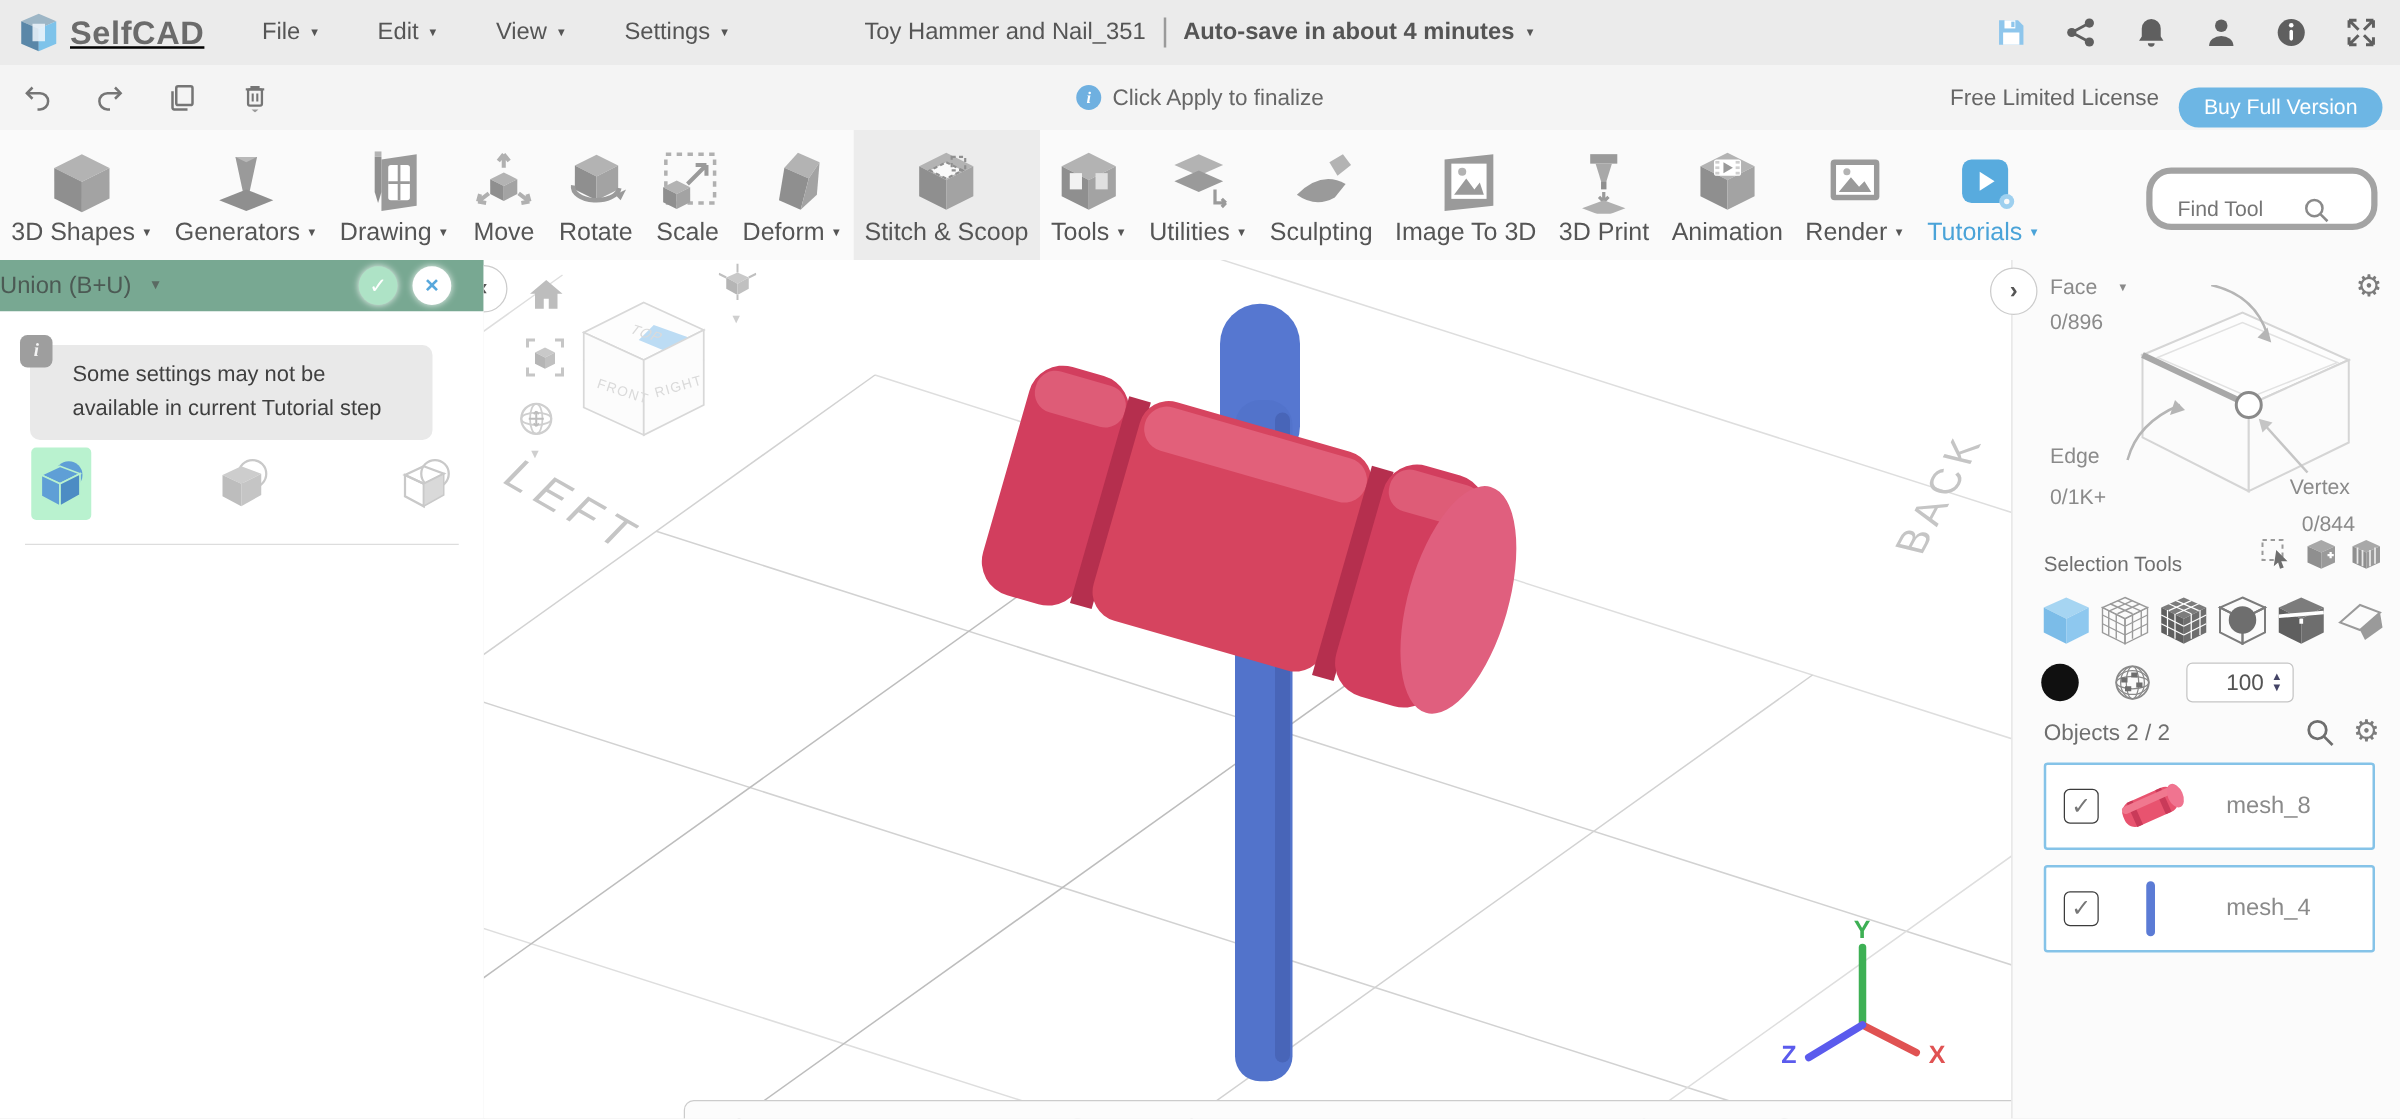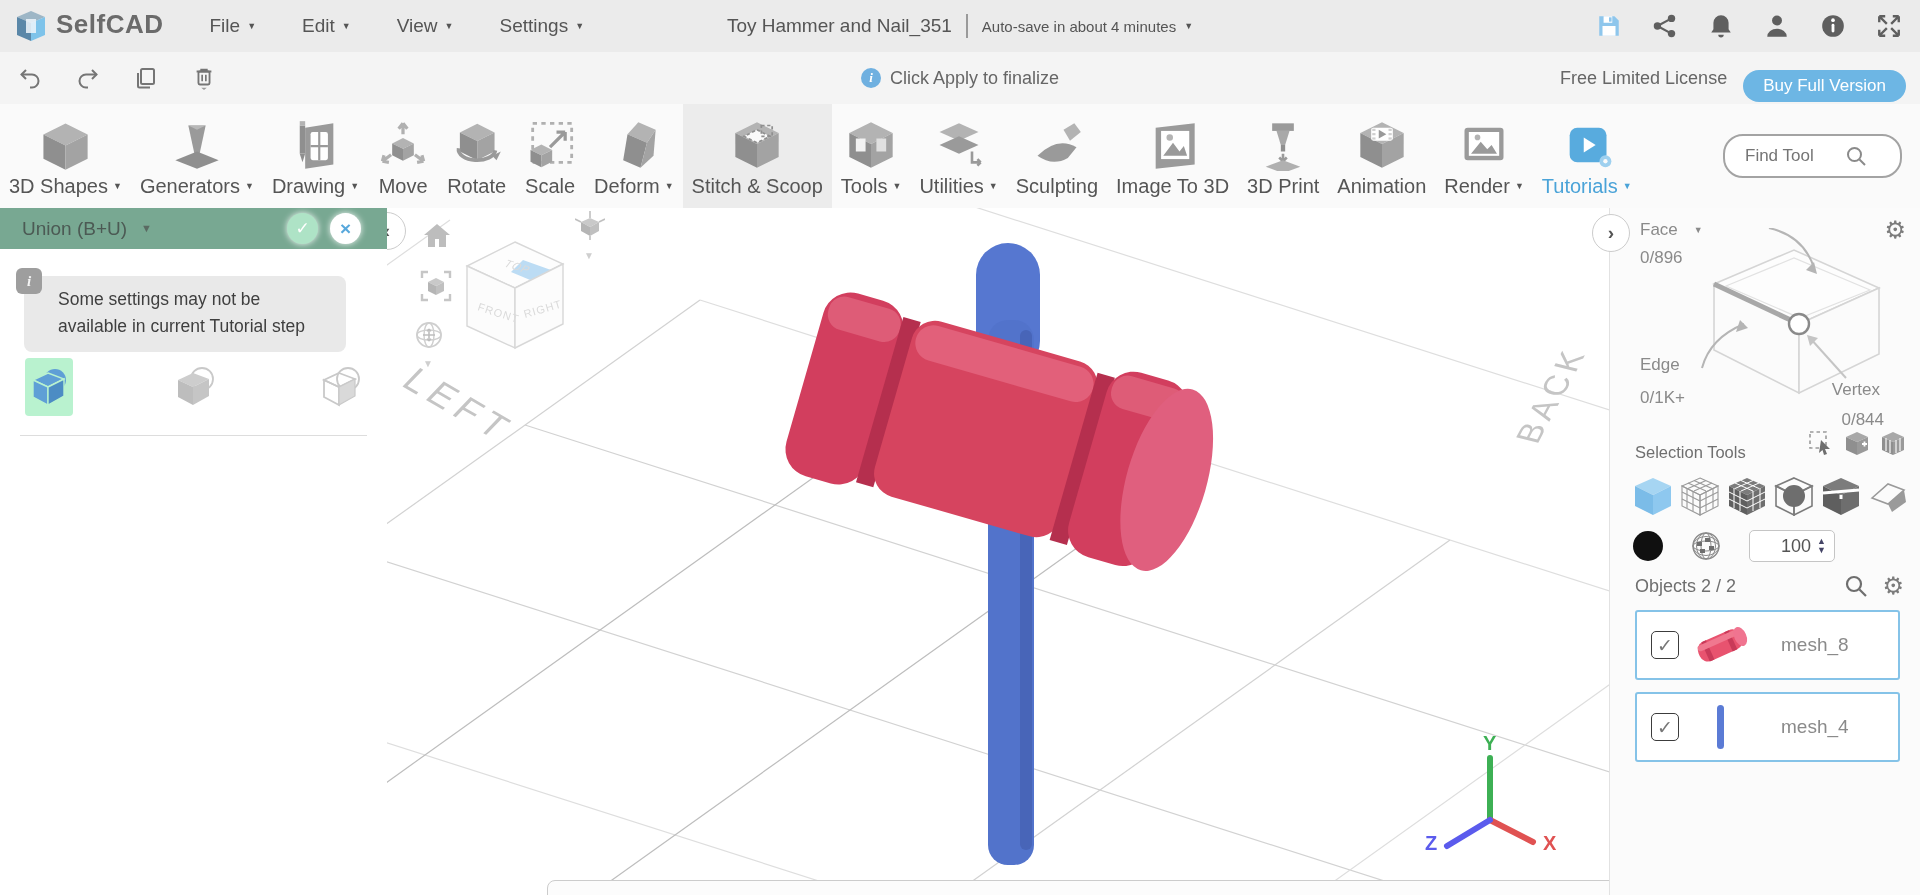--- a/index.html
+++ b/index.html
@@ -1,29 +1,29 @@
 <!DOCTYPE html>
 <html><head>
 <meta charset="utf-8">
 <style>
   html,body{margin:0;padding:0;background:#ddd;font-family:"Liberation Sans","DejaVu Sans",sans-serif;}
   #app{position:relative;width:1920px;height:895px;background:#fff;overflow:hidden;-webkit-user-select:none;user-select:none;}
   .abs{position:absolute;}
 
   
   #menubar{position:absolute;left:0;top:0;width:1920px;height:52px;background:#ebebeb;display:flex;align-items:center;}
-  .logo-wrap{display:flex;gap:8px;margin-left:14px;}
+  .logo-wrap{display:flex;align-items:center;gap:8px;margin-left:14px;text-decoration:underline;}
   .logo-text{font-size:26px;color:#6b6b6b;font-weight:600;letter-spacing:0.5px;}
   .menu-item{display:flex;align-items:center;gap:7px;font-size:19px;color:#555;margin-left:46px;cursor:pointer;}
   .caret{font-size:9px;color:#555;line-height:1;}
   .caret::after{content:"▼";}
   .title-center{position:absolute;left:0;right:0;top:0;height:52px;display:flex;align-items:center;justify-content:center;gap:14px;pointer-events:none;}
   .doc-title{font-size:19px;color:#555;}
   .title-divider{width:2px;height:24px;background:#9a9a9a;}
-  .autosave{font-size:15px;color:#555;display:flex;align-items:center;gap:8px;}
+  .autosave{font-size:19px;color:#555;display:flex;align-items:center;gap:8px;font-weight:bold;}
   .top-icons{position:absolute;right:18px;top:0;height:52px;display:flex;align-items:center;gap:30px;}
   .ticon{width:26px;height:26px;display:block;}
 
   
   #actionbar{position:absolute;left:0;top:52px;width:1920px;height:52px;background:#f4f4f4;}
   .undo-group{position:absolute;left:18px;top:0;height:52px;display:flex;align-items:center;gap:34px;}
   .uicon{width:24px;height:24px;display:block;}
   .apply-notice{position:absolute;left:0;right:0;top:0;height:52px;display:flex;align-items:center;justify-content:center;gap:9px;font-size:18px;color:#666;}
   .info-dot{width:20px;height:20px;border-radius:50%;background:#6fb0e0;color:#fff;font-size:13px;font-weight:700;display:flex;align-items:center;justify-content:center;font-style:italic;font-family:"Liberation Serif",serif;}
   .license-group{position:absolute;right:14px;top:0;height:52px;display:flex;align-items:center;gap:16px;}
@@ -31,27 +31,27 @@
   .buy-btn{background:#6db6e4;color:#fff;font-size:17px;border:none;border-radius:16px;height:32px;padding:0 20px;cursor:pointer;margin-top:15px;}
 
   
   #toolbar{position:absolute;left:0;top:104px;width:1920px;height:104px;background:#fafafa;border-bottom:1px solid #dcdcdc;display:flex;}
   .tool-item{display:flex;flex-direction:column;align-items:center;justify-content:flex-end;padding:6px 9px 10px;cursor:pointer;}
   .tool-item.active{background:#ececec;}
   .tool-item .ticon-big{width:52px;height:52px;margin-bottom:4px;}
   .tool-label{font-size:20px;color:#555;white-space:nowrap;display:flex;align-items:center;gap:5px;}
   .tool-item.hl .tool-label{color:#4aa3d8;}
   .tool-item.hl .caret{color:#4aa3d8;}
-  .findtool{position:absolute;right:18px;top:30px;width:145px;height:40px;border:2px solid #a3a3a3;border-radius:20px;background:#fff;display:flex;align-items:center;padding:0 12px 0 18px;gap:8px;}
+  .findtool{position:absolute;right:18px;top:30px;width:145px;height:40px;border:5px solid #a3a3a3;border-radius:20px;background:#fff;display:flex;align-items:flex-end;padding:0 12px 0 18px;gap:8px;}
   .findtool input{border:none;outline:none;width:90px;font-size:17px;color:#888;background:transparent;font-family:inherit;}
 
   
   #leftpanel{position:absolute;left:0;top:208px;width:387px;bottom:0;background:#fff;border-right:1px solid #e2e2e2;}
   .union-header{position:absolute;left:0;top:0;width:387px;height:41px;background:#78a892;display:flex;align-items:center;}
-  .union-title{font-size:19px;color:#4c5a54;margin-left:22px;display:flex;align-items:center;gap:14px;}
+  .union-title{font-size:19px;color:#4c5a54;display:flex;align-items:center;gap:14px;}
   .union-title .caret{color:#5a6a62;font-size:11px;}
   .hdr-btns{position:absolute;right:26px;top:5px;display:flex;gap:12px;}
   .circle-btn{width:31px;height:31px;border-radius:50%;display:flex;align-items:center;justify-content:center;font-size:17px;font-weight:700;cursor:pointer;box-shadow:0 0 6px rgba(255,255,255,.9);}
   .btn-apply{background:#aee3c6;color:#fff;}
   .btn-close{background:#fff;color:#58a8dc;font-size:19px;}
   .info-box{position:absolute;left:24px;top:68px;width:322px;min-height:66px;background:#e9e9e9;border-radius:8px;padding:10px 14px 12px 22px;box-sizing:border-box;}
   .info-box-text{font-size:17.5px;line-height:1.55;color:#3f3f3f;margin-left:12px;}
   .info-badge{position:absolute;left:-8px;top:-8px;width:26px;height:26px;border-radius:6px;background:#9e9e9e;color:#f4f4f4;display:flex;align-items:center;justify-content:center;font-size:15px;font-style:italic;font-family:"Liberation Serif",serif;font-weight:700;}
   .bool-row{position:absolute;left:25px;top:150px;width:340px;display:flex;justify-content:space-between;}
   .bool-opt{width:48px;height:58px;display:flex;align-items:center;justify-content:center;border-radius:4px;cursor:pointer;}

